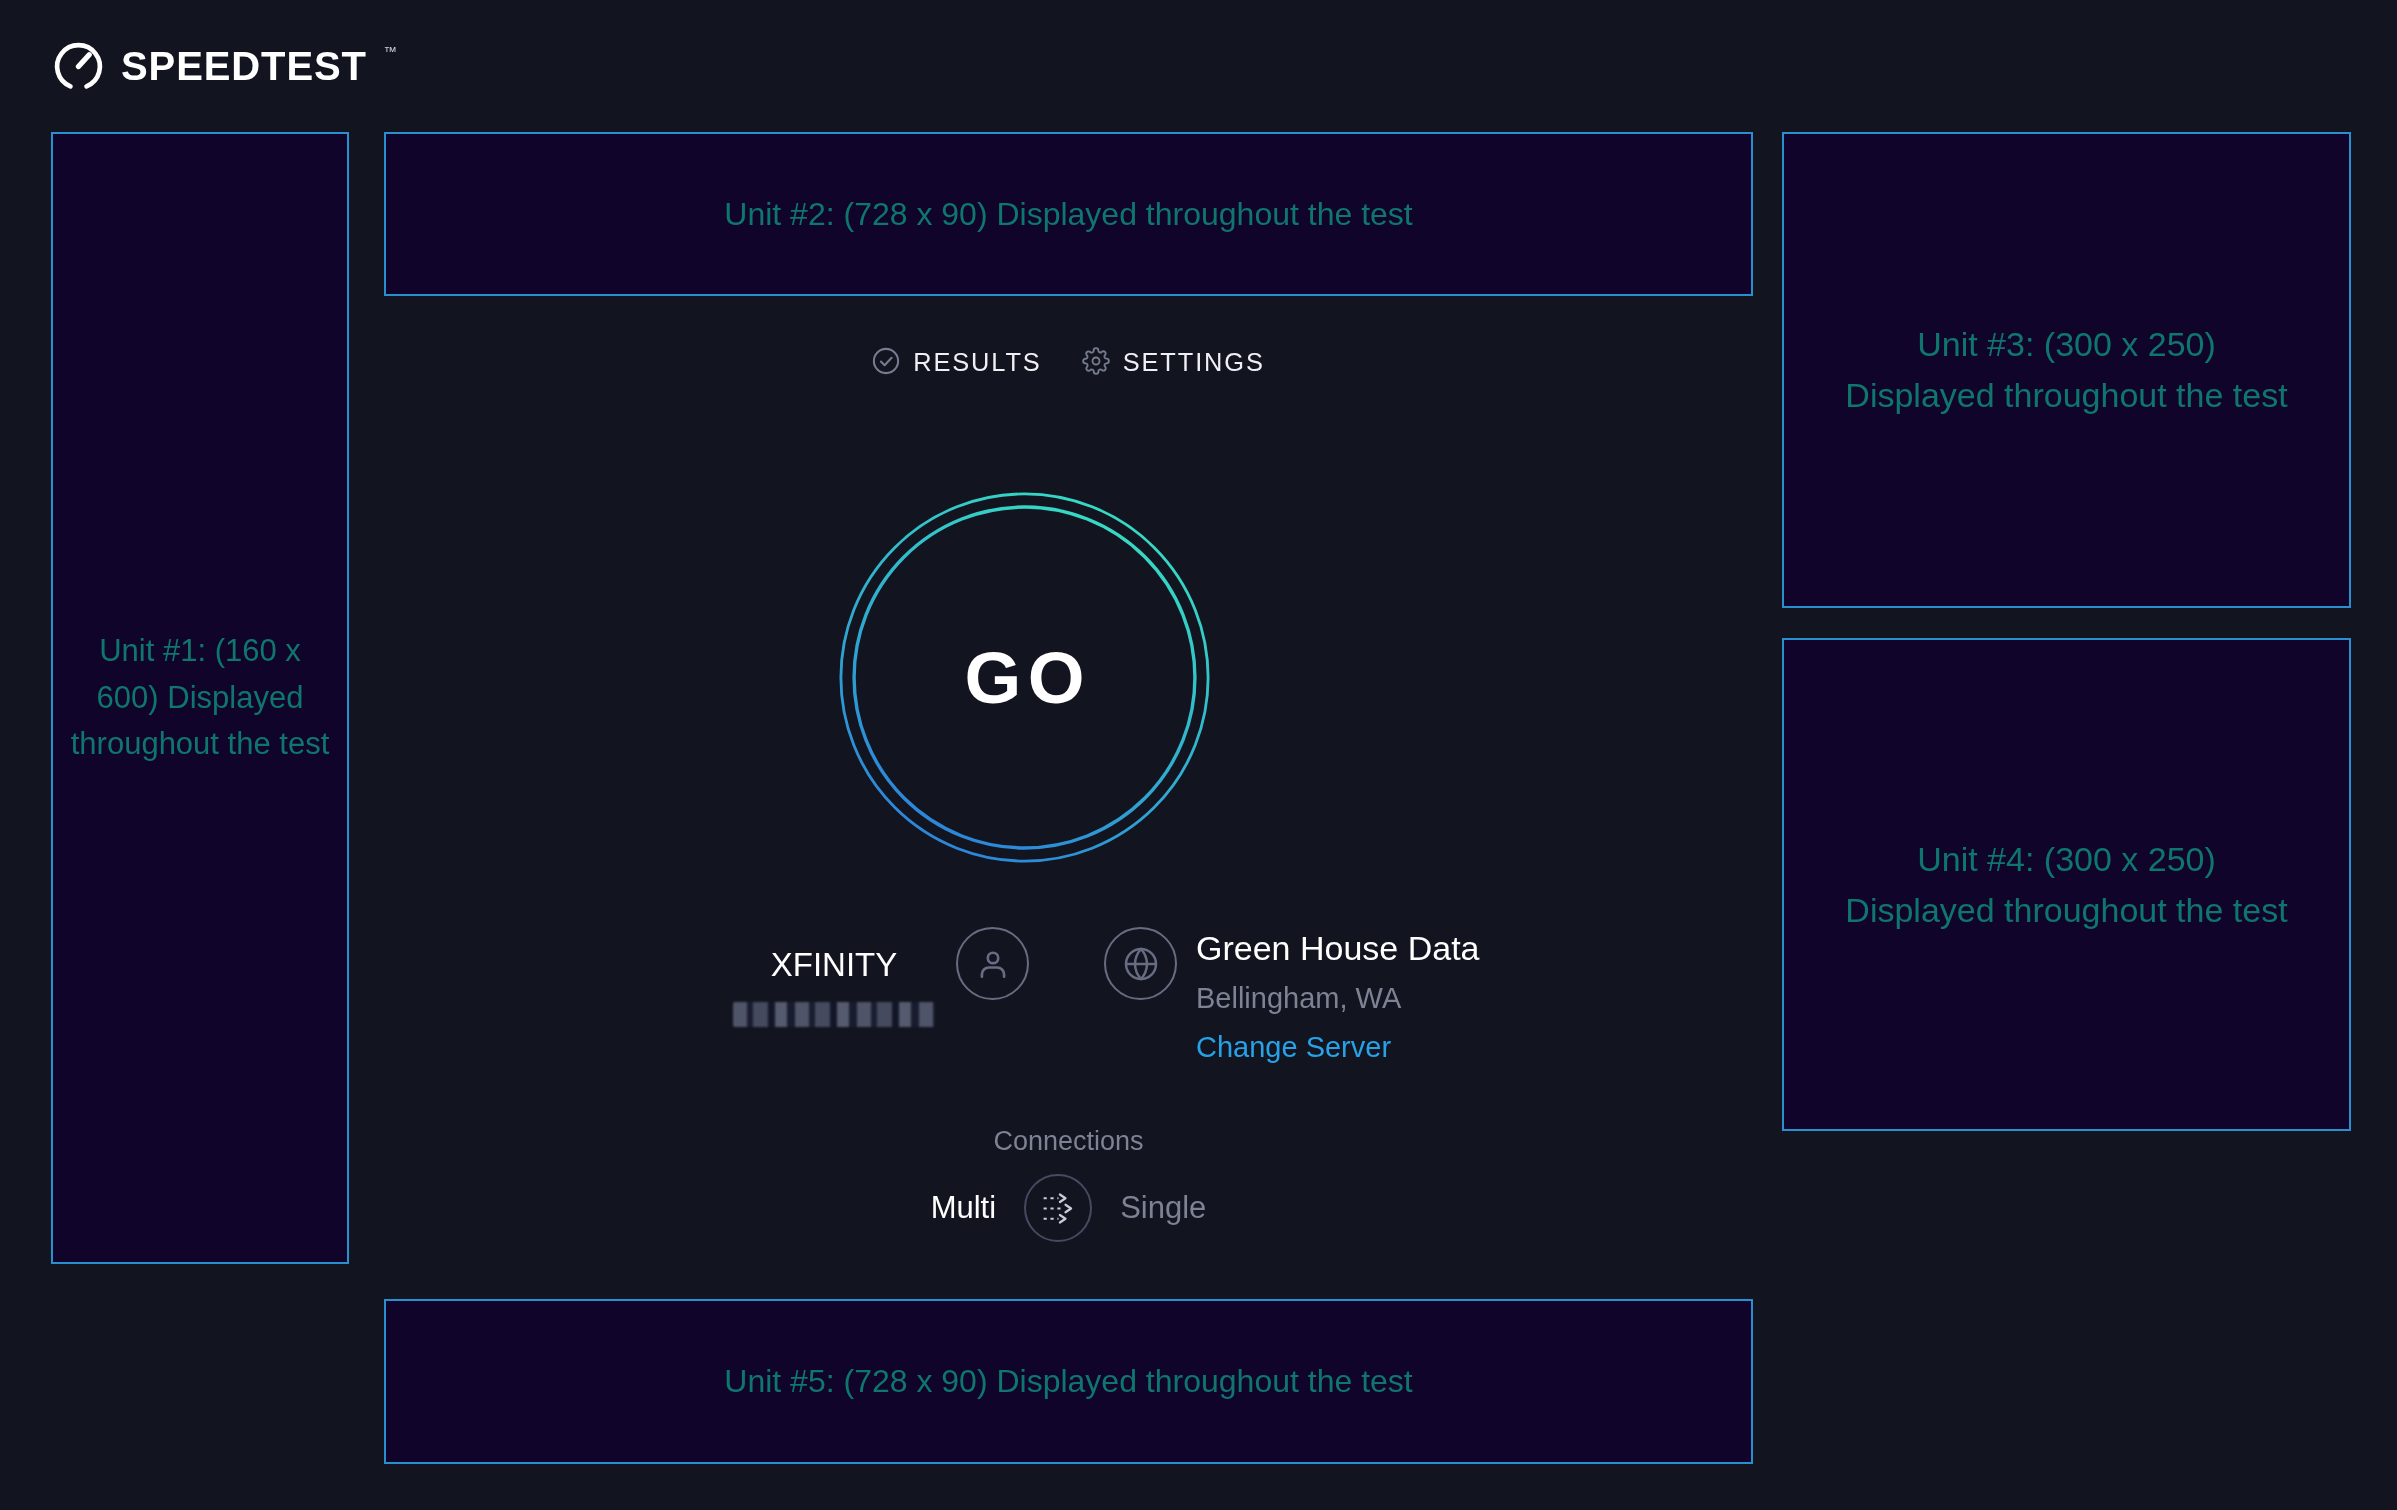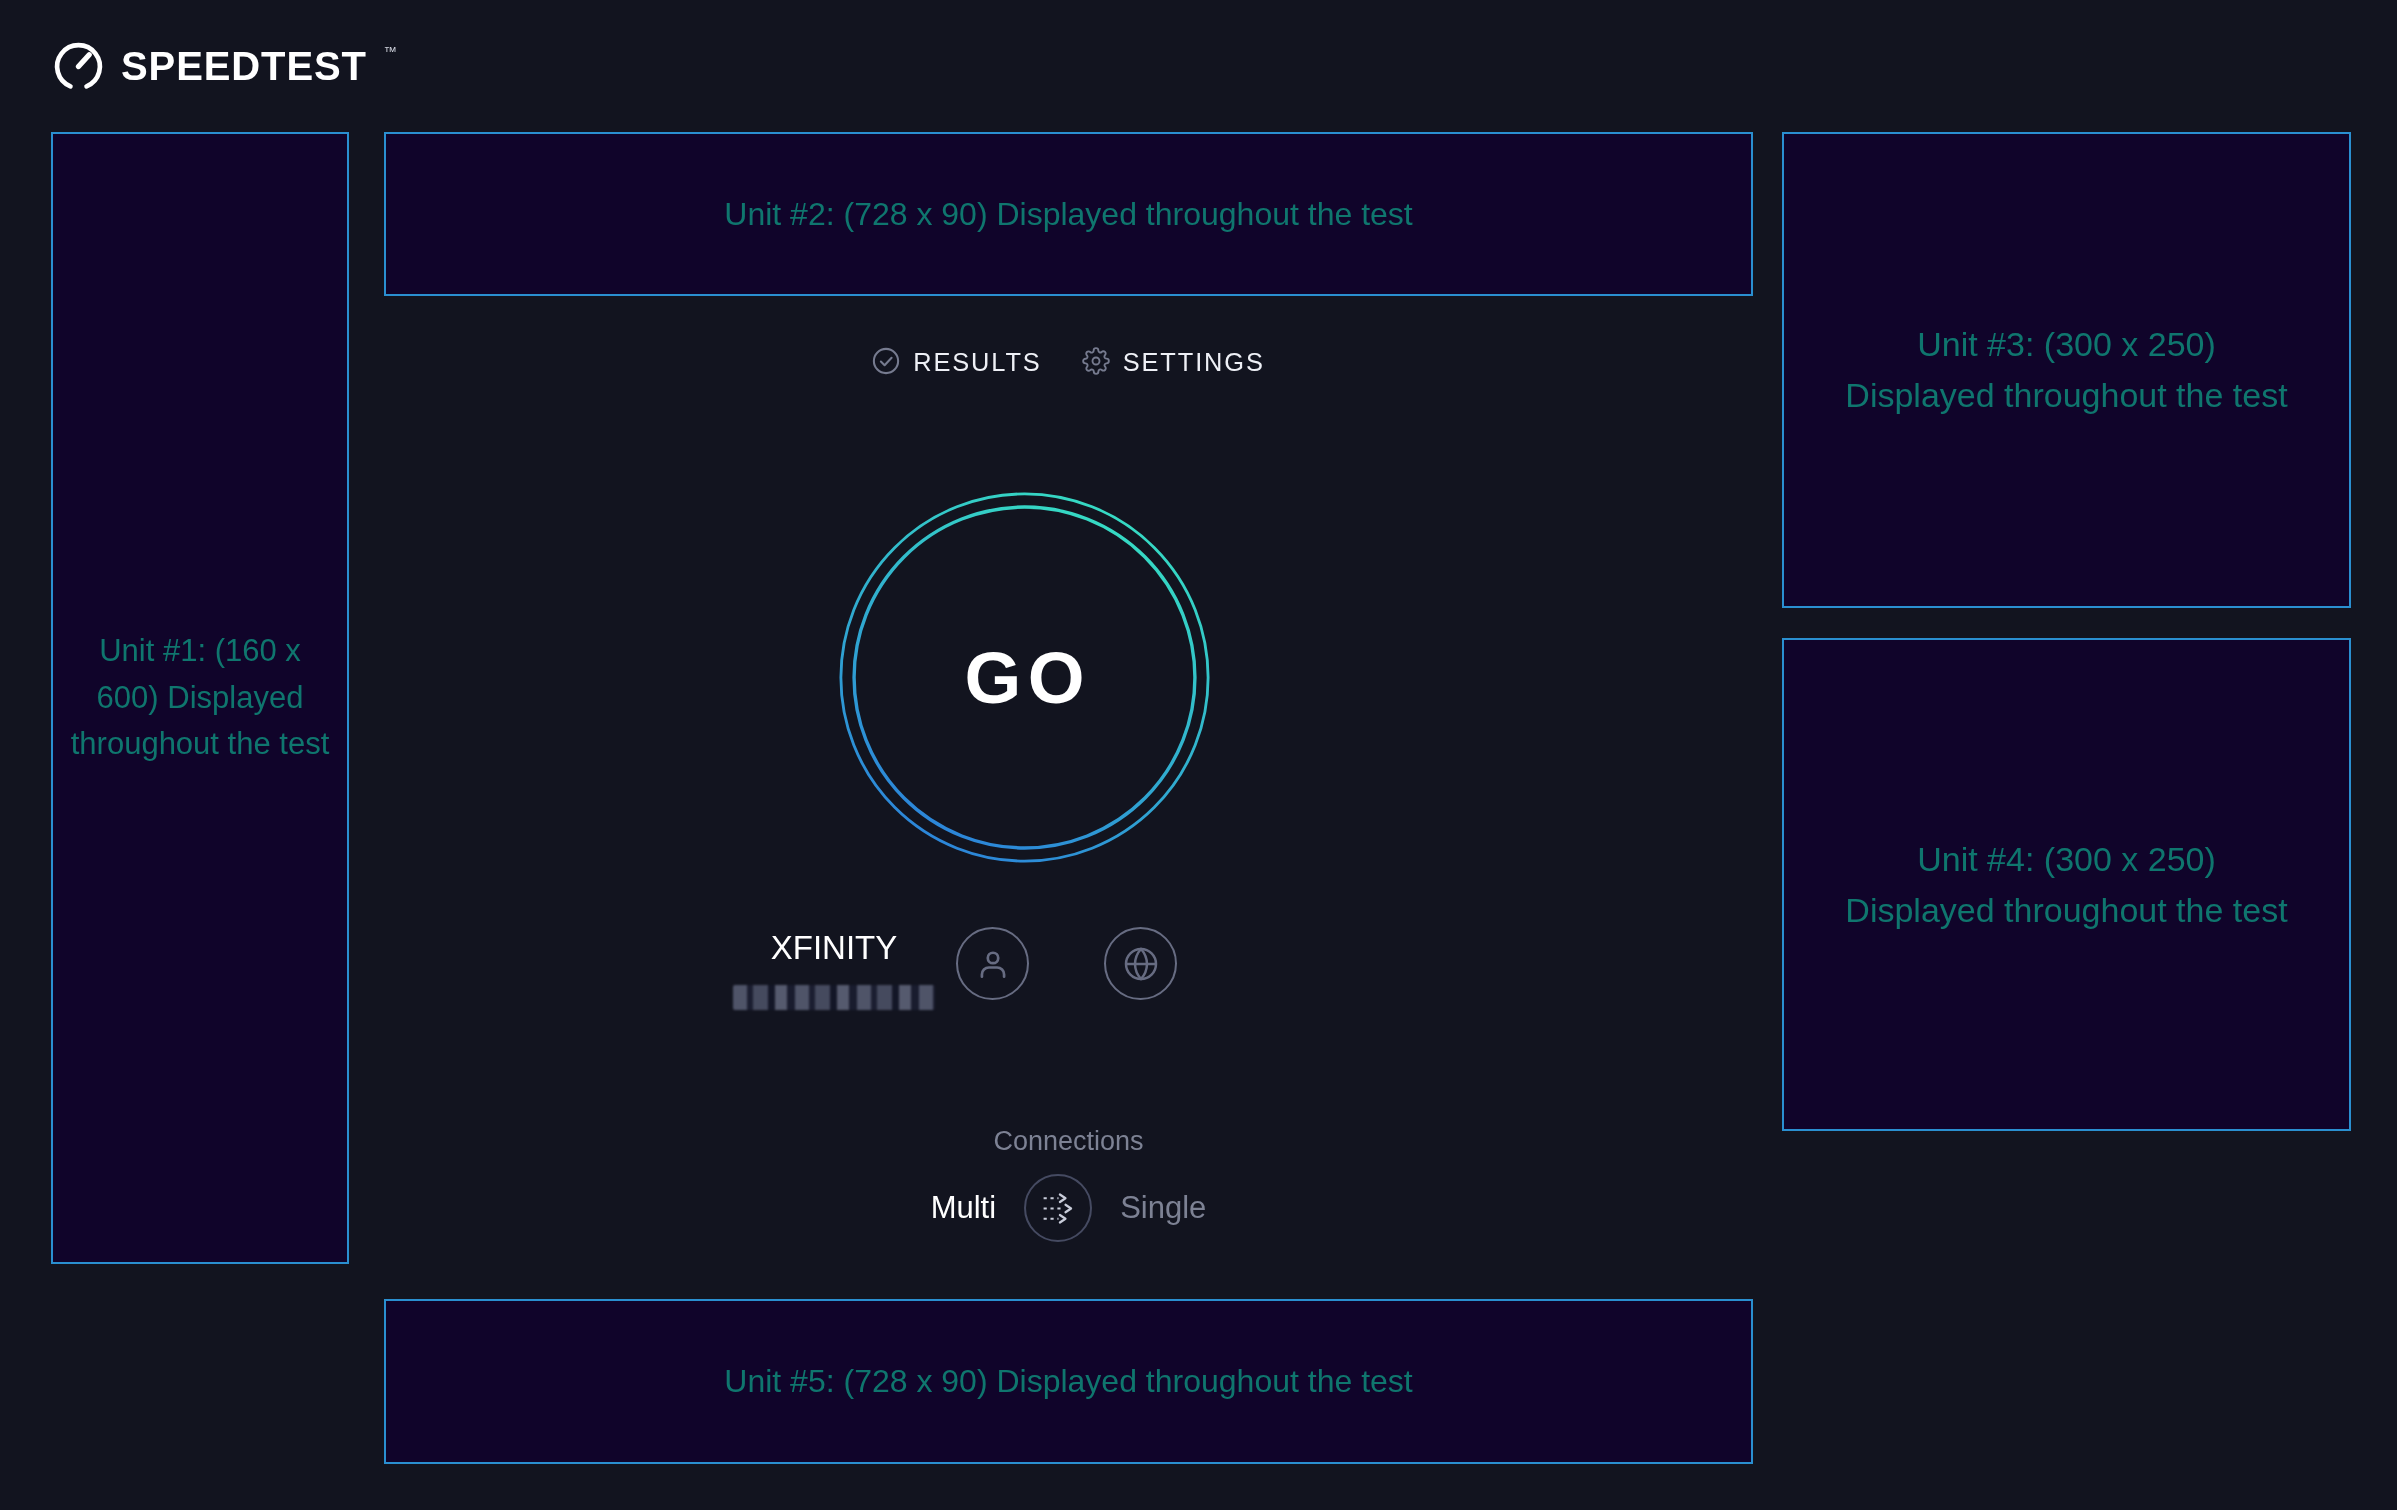--- a/index.html
+++ b/index.html
@@ -56,21 +56,21 @@
   .go-wrap svg { position:absolute; left:0; top:0; }
   .go-label {
     position:absolute; left:0; top:0; width:371px; height:371px;
     display:flex; align-items:center; justify-content:center;
     font-size:73px; font-weight:700; letter-spacing:6.6px; color:#ffffff;
     padding-left:6.6px;
   }
 
   
   .isp-group { position:absolute; top:927px; right:1368px; display:flex; align-items:flex-start; gap:21px; }
-  .isp-col { display:flex; flex-direction:column; align-items:center; margin-top:2px; }
+  .isp-col { display:flex; flex-direction:column; align-items:center; margin-top:19px; }
   .isp-name { font-size:33px; font-weight:500; color:#ffffff; white-space:nowrap; }
   .masked-ip {
     margin-top:18px; width:202px; height:24.5px; border-radius:1.9px;
     background:
       repeating-linear-gradient(90deg,
         #565b71 0 14px, #1d2033 14px 20px, #4b5065 20px 35px,
         #141728 35px 42px, #5d6277 42px 54px, #1a1d30 54px 62px);
     filter: blur(1.2px);
     opacity:.9;
   }
@@ -185,20 +185,25 @@
   </div>
 </div>
 
 <div class="server-group">
   <div class="ring-icon">
     <svg width="40" height="40" viewBox="0 0 24 24" fill="none" stroke="#676c82" stroke-width="1.5">
       <circle cx="12" cy="12" r="9"></circle>
       <line x1="3" y1="12" x2="21" y2="12"></line>
       <path d="M12 3a13.7 13.7 0 0 1 3.6 9 13.7 13.7 0 0 1-3.6 9 13.7 13.7 0 0 1-3.6-9A13.7 13.7 0 0 1 12 3z"></path>
     </svg>
+  </div>
+  <div class="server-col">
+    <div class="server-name">Green House Data</div>
+    <div class="server-loc">Bellingham, WA</div>
+    <div class="server-change">Change Server</div>
   </div>
 </div>
 
 <div class="conn-label">Connections</div>
 <div class="conn-row">
   <span class="conn-multi">Multi</span>
   <span class="conn-toggle">
     <svg width="41" height="41" viewBox="0 0 44 44" fill="none" stroke="#c9cdda" stroke-width="2.4">
       <g stroke-dasharray="3.4 4">
         <line x1="6" y1="11" x2="22" y2="11"></line>

